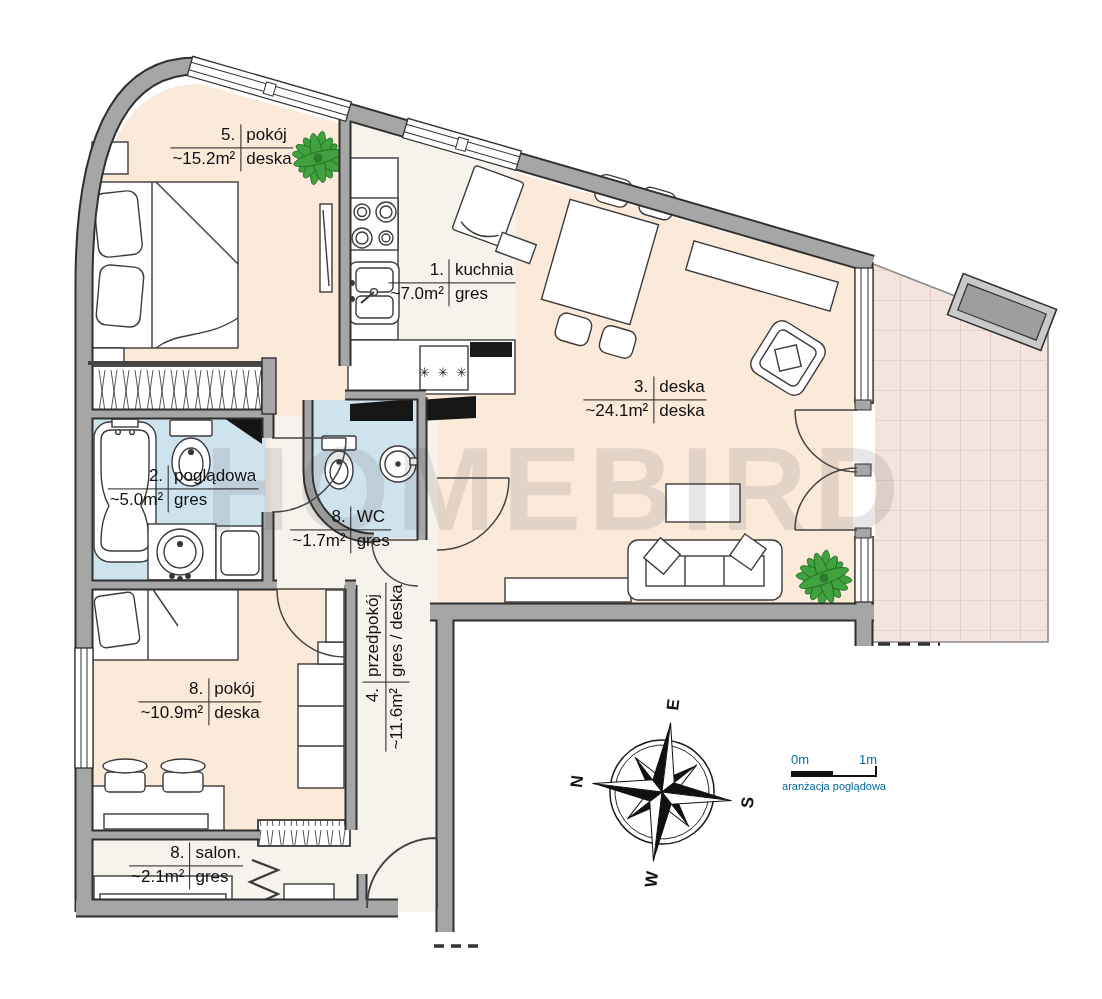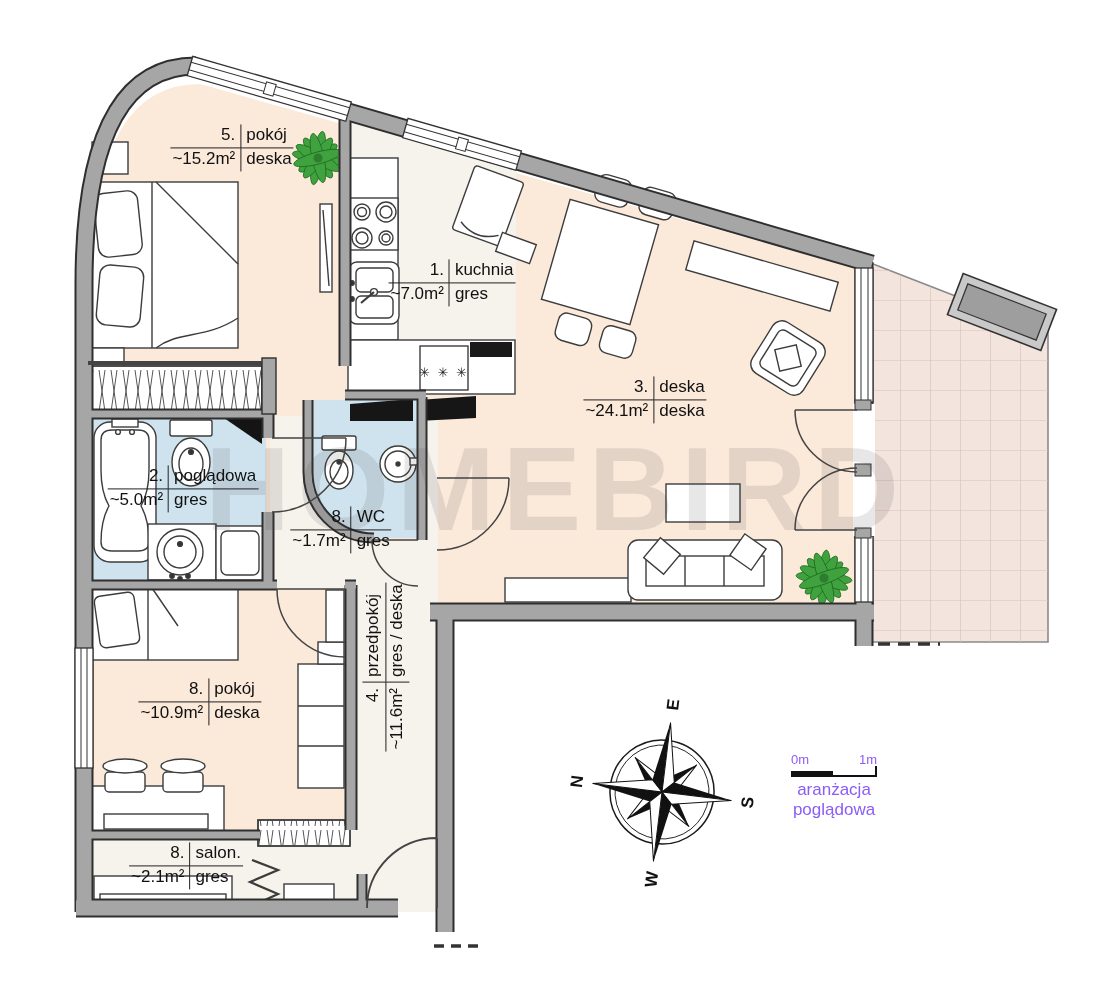--- a/index.html
+++ b/index.html
@@ -6,27 +6,27 @@
   #plan{position:relative;width:1102px;height:999px;background:#fff;overflow:hidden;
         font-family:"Liberation Sans",sans-serif;}
   #plan svg{position:absolute;left:0;top:0;}
   .rlabel{position:absolute;display:grid;grid-template-columns:auto auto;
           transform:translate(-50%,-50%);font-size:17px;line-height:1.3;color:#111;
           white-space:nowrap;z-index:5;}
   .rlabel.vert{transform:translate(-50%,-50%) rotate(-90deg);}
   .rlabel .c1{text-align:right;padding:0 5px 1px 2px;border-right:1.6px solid #222;}
   .rlabel .c2{text-align:left;padding:0 2px 1px 5px;}
   .rlabel .r1{border-bottom:1.6px solid #222;}
-  .scalebar{position:absolute;left:770px;top:752px;width:128px;z-index:5;color:#8b5cf6;}
+  .scalebar{position:absolute;left:770px;top:752px;width:128px;z-index:5;color:#0369a1;}
   .sb-labels{display:flex;justify-content:space-between;width:86px;margin:0 auto;
              font-size:13px;}
   .sb-bar{display:flex;align-items:flex-end;width:86px;height:9px;margin:1px auto 3px;}
   .sb-solid{width:43px;height:6px;background:#111;}
   .sb-line{width:43px;height:9px;border-bottom:2.5px solid #111;border-right:2.5px solid #111;}
-  .sb-caption{text-align:center;font-size:17px;}
+  .sb-caption{text-align:center;font-size:11px;}
 </style>
 </head>
 <body>
 
 <div id="plan">
 <svg width="1102" height="999" viewBox="0 0 1102 999">
   <defs>
     <pattern id="tiles" width="30" height="30" patternUnits="userSpaceOnUse">
       <path d="M30,0 L0,0 L0,30" fill="none" stroke="#d9bfb5" stroke-width="1.2"></path>
     </pattern>

